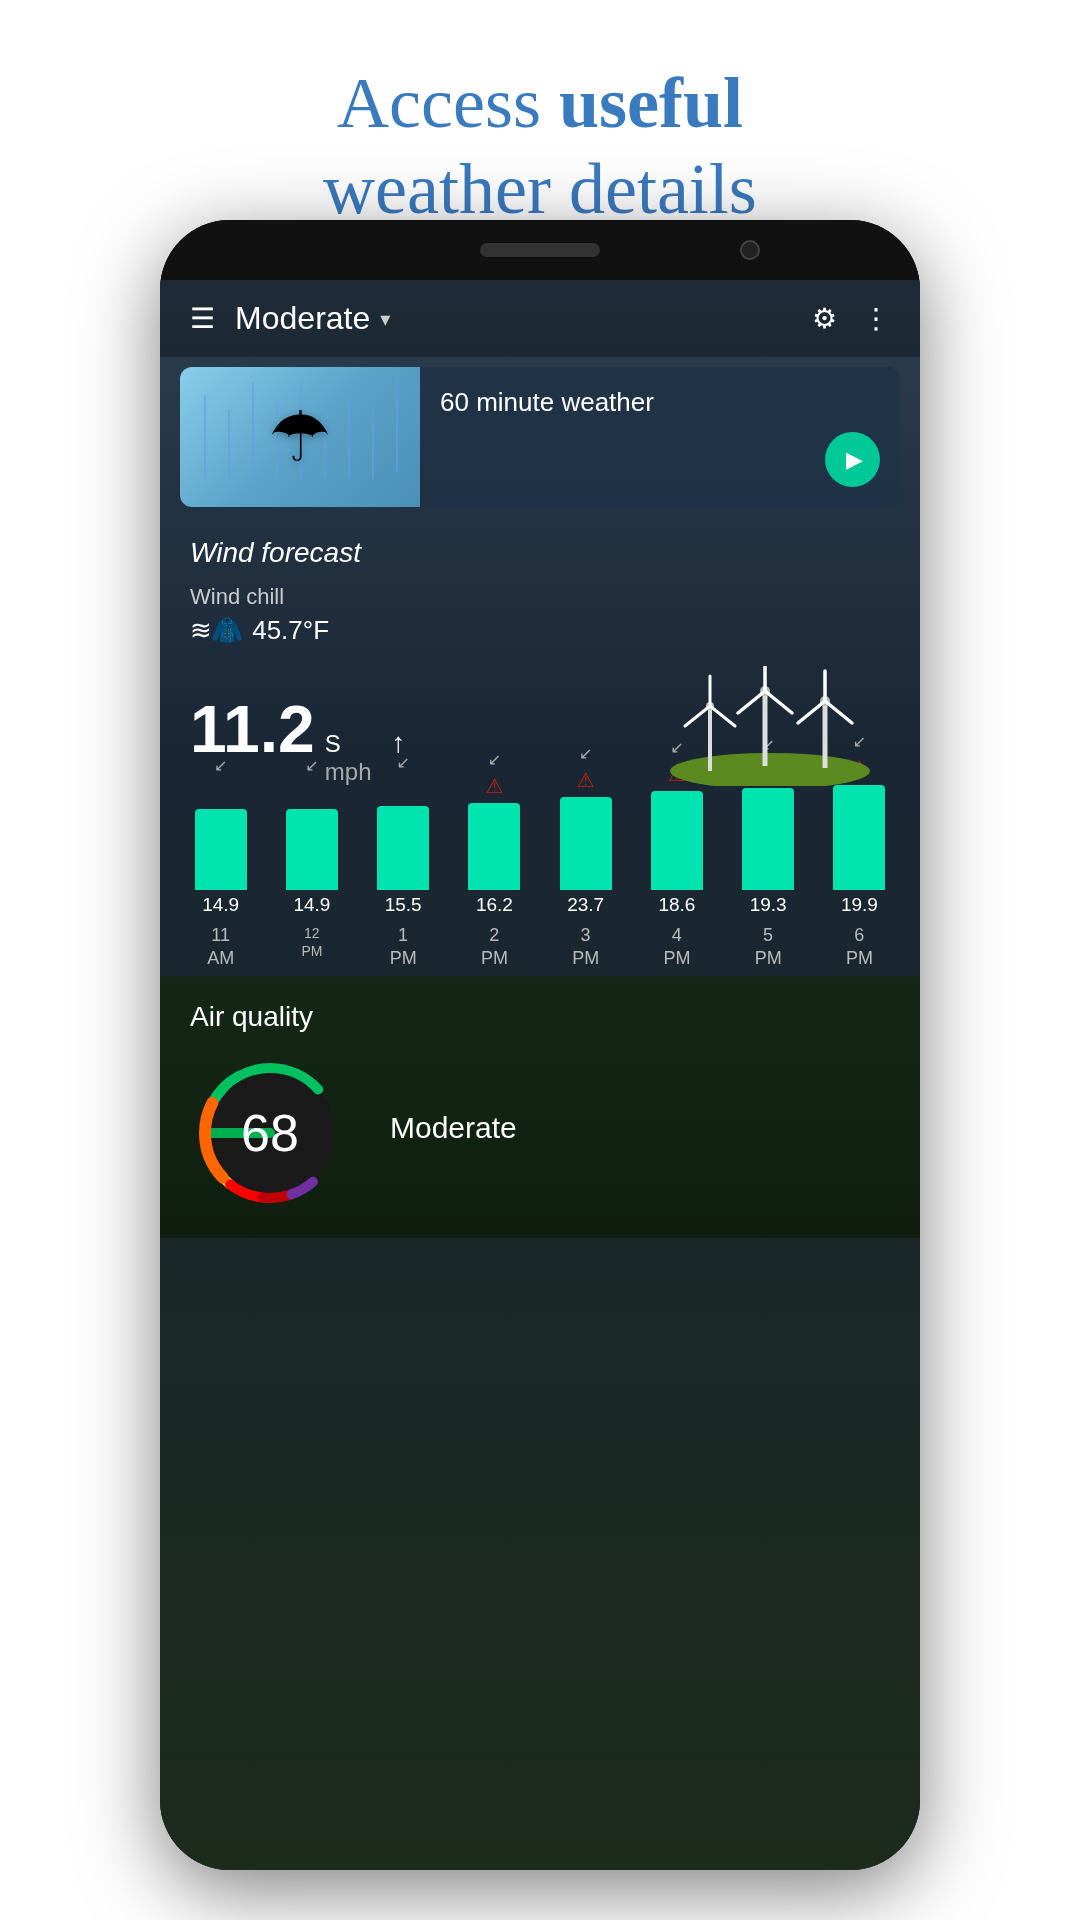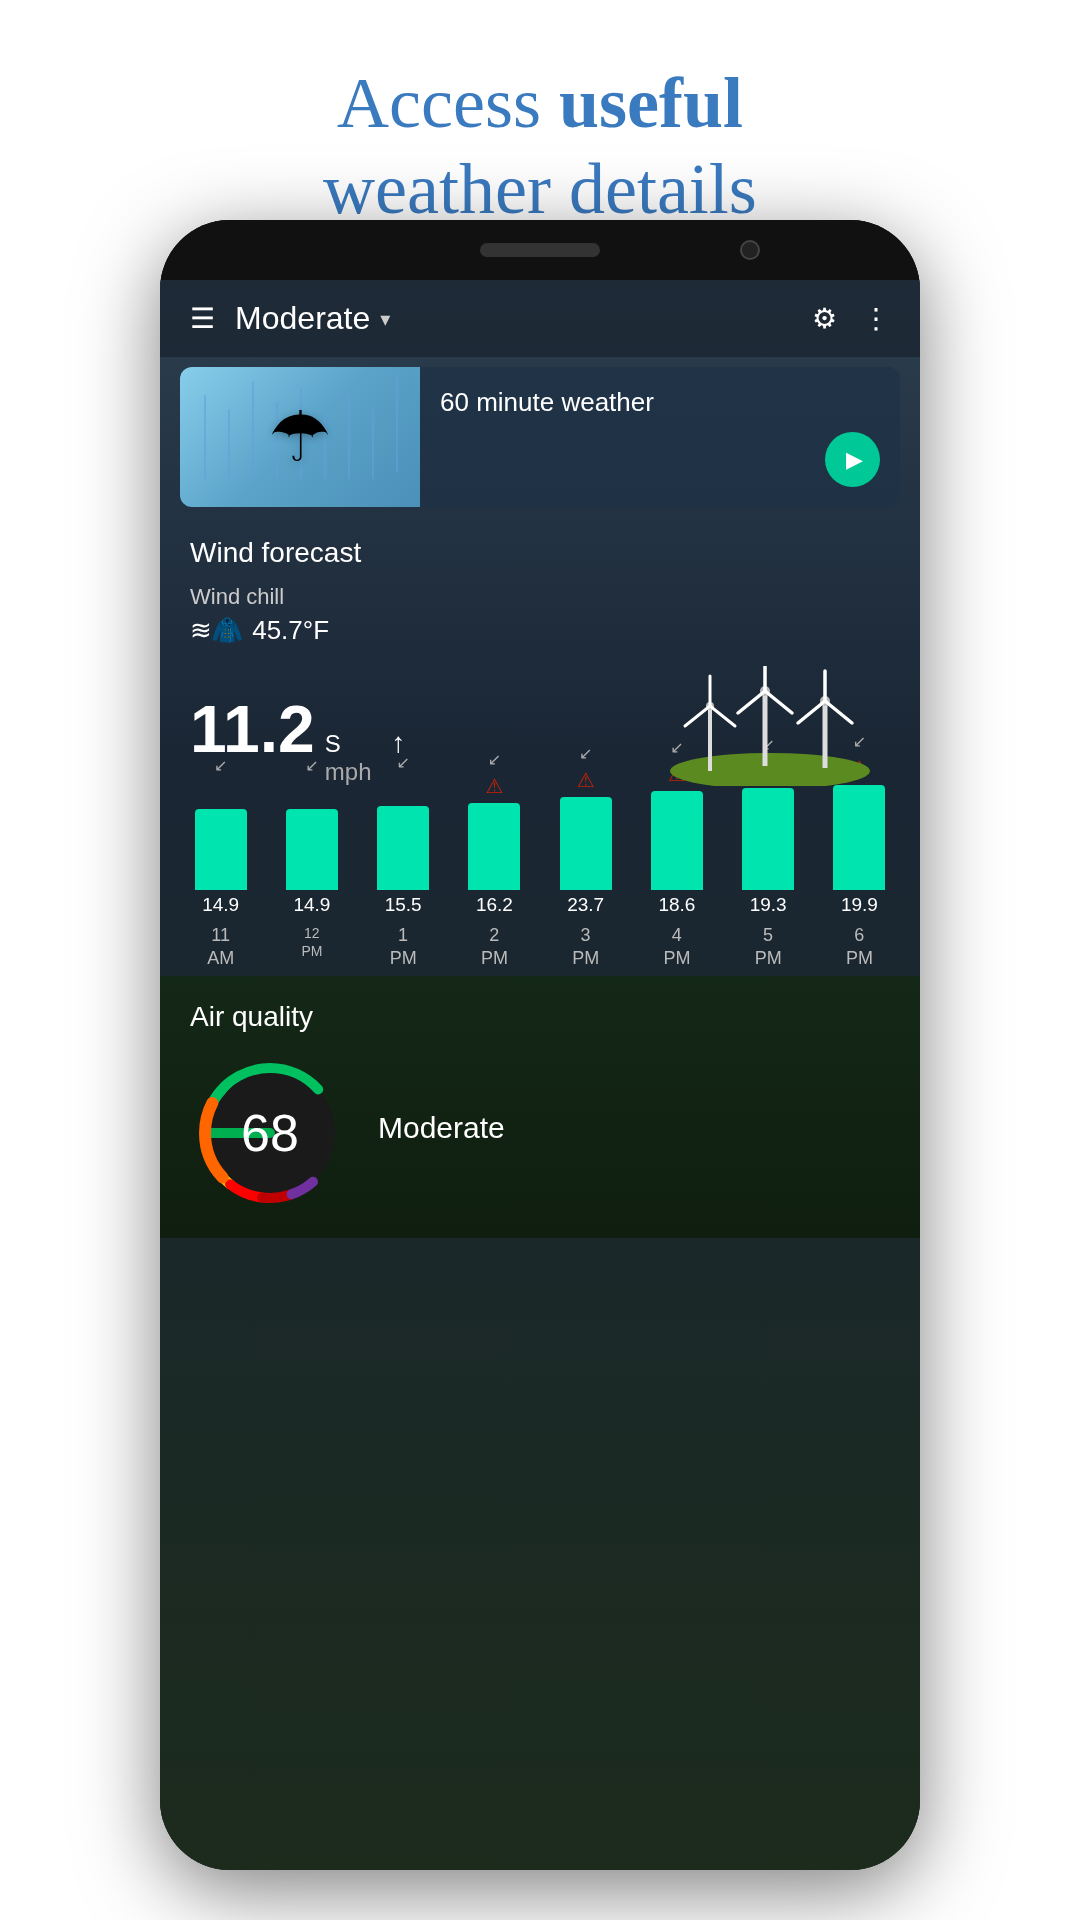--- a/index.html
+++ b/index.html
@@ -181,20 +181,21 @@
 
     
     .wind-section {
       padding: 20px 30px 10px;
     }
     .section-title {
       color: white;
       font-size: 28px;
       font-weight: 400;
       margin-bottom: 15px;
+      font-style: italic;
     }
     .wind-chill {
       color: #ccc;
       font-size: 22px;
       margin-bottom: 5px;
     }
     .wind-chill-value {
       color: white;
       font-size: 26px;
       display: flex;
@@ -306,21 +307,21 @@
       margin-top: 5px;
     }
     .aq-title {
       color: white;
       font-size: 28px;
       margin-bottom: 20px;
     }
     .aq-content {
       display: flex;
       align-items: center;
-      gap: 28px;
+      gap: 40px;
     }
     .aq-gauge {
       position: relative;
       width: 160px;
       height: 160px;
       flex-shrink: 0;
     }
     .aq-gauge svg {
       width: 160px;
       height: 160px;

